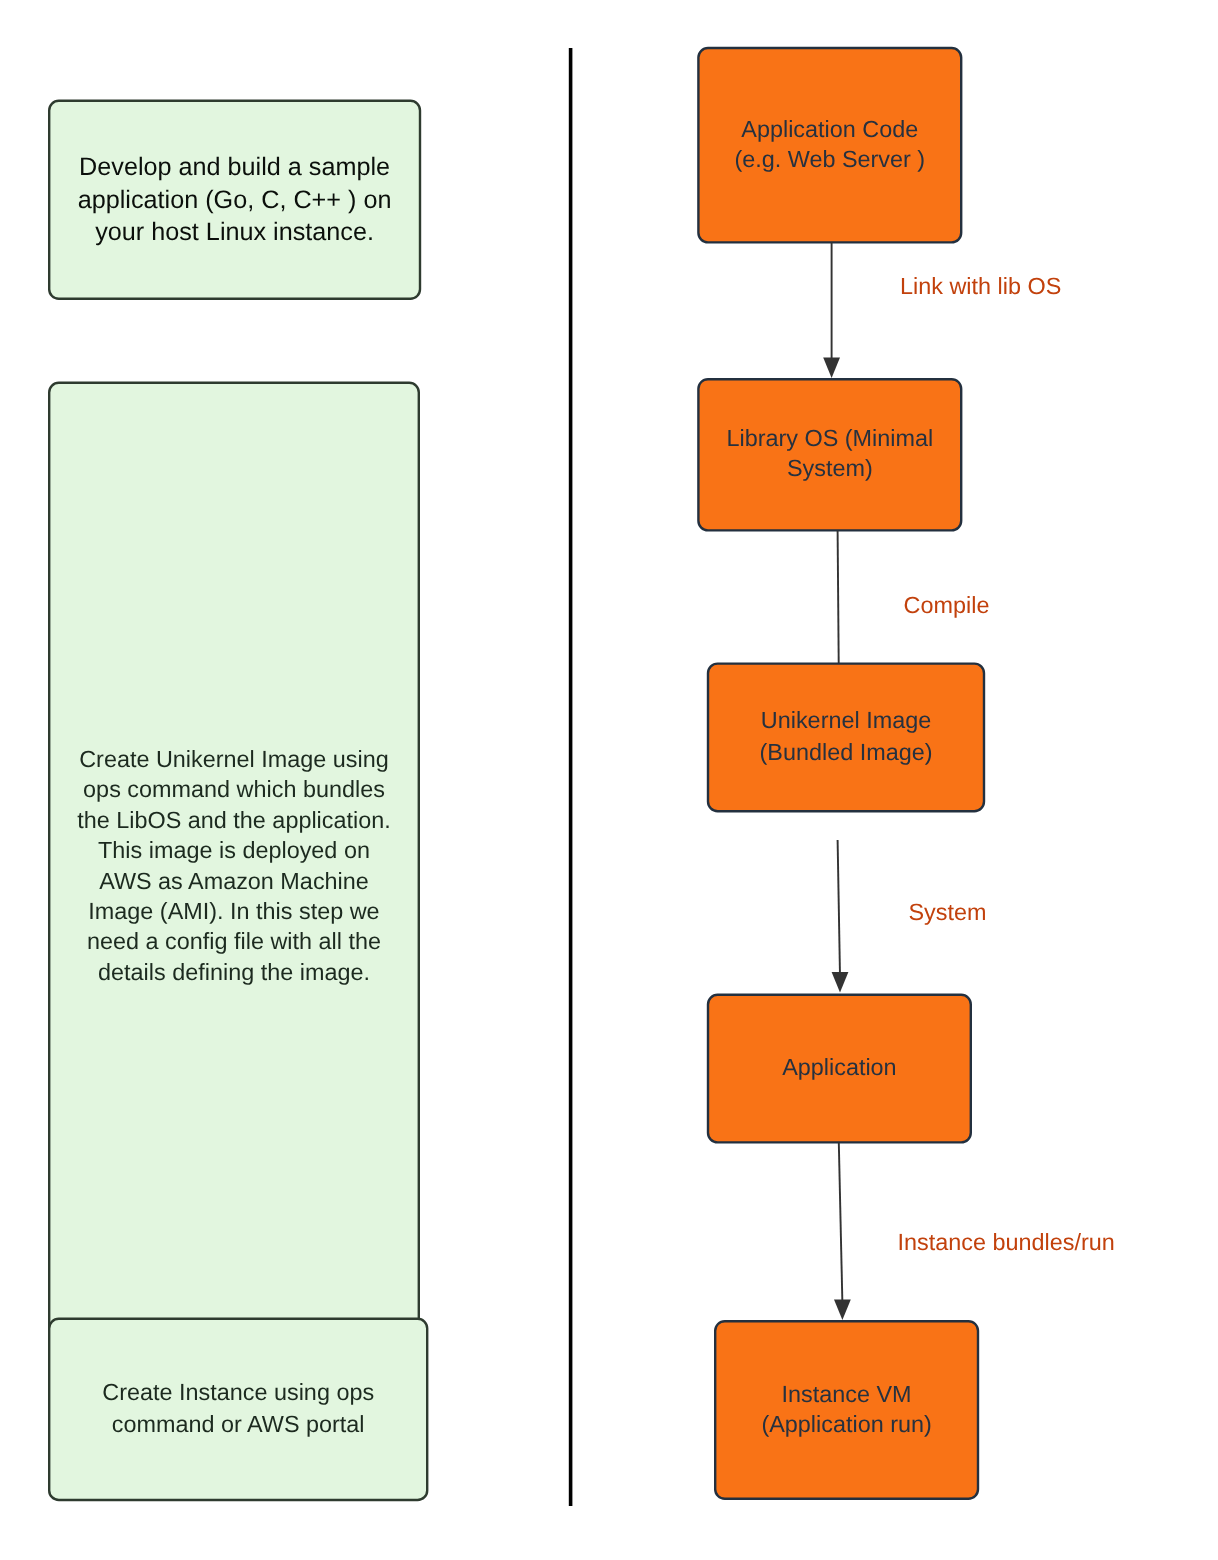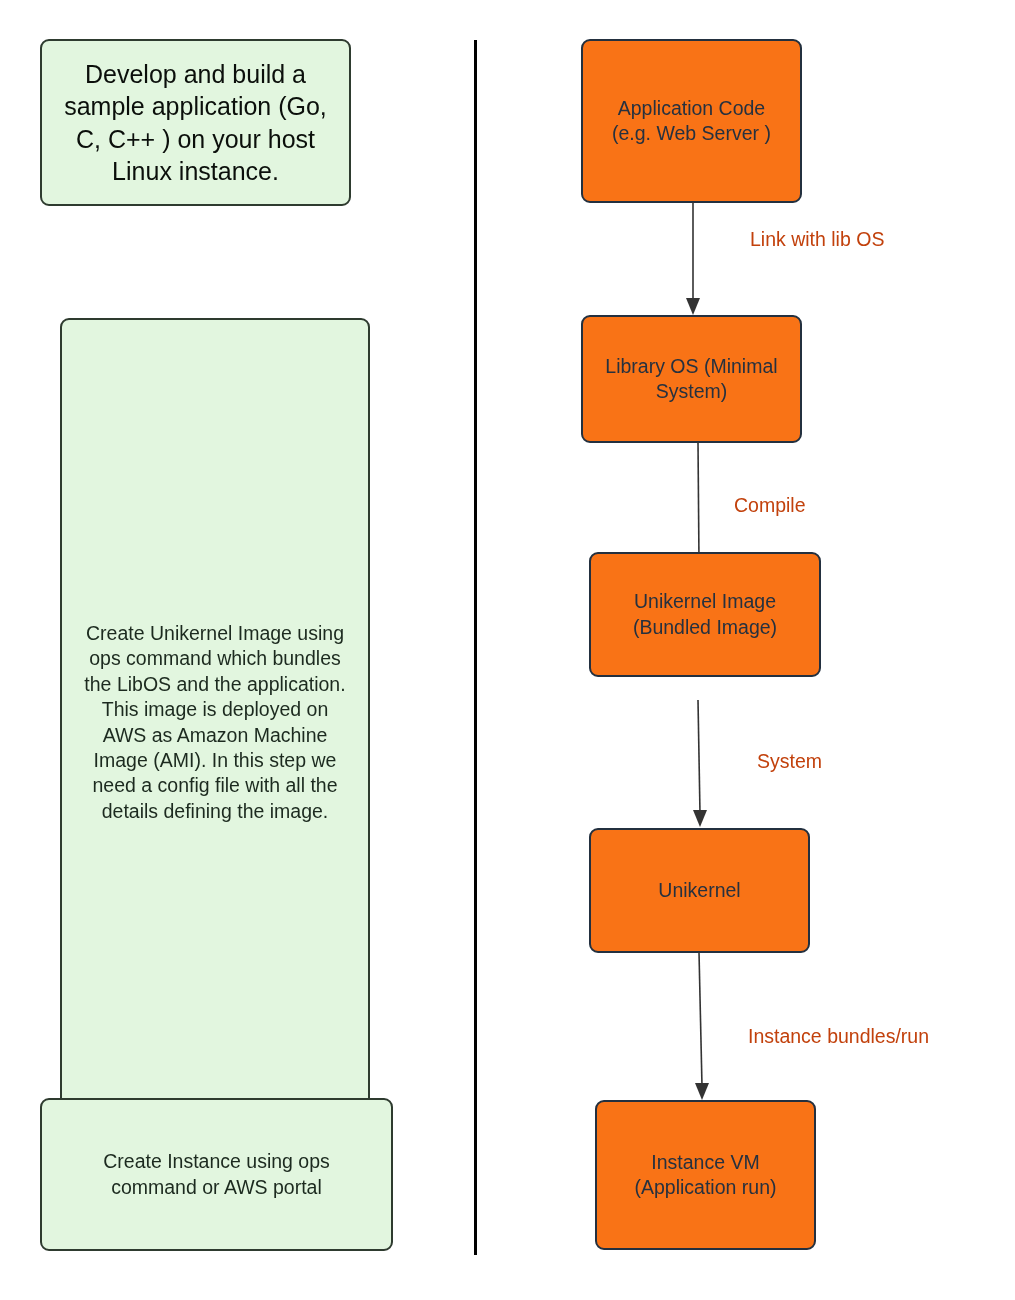--- a/index.html
+++ b/index.html
@@ -36,21 +36,22 @@
   }
 
   .node.green {
     background: #e2f6df;
     border-color: #2e3b2f;
     color: #1c2a1f;
     font-size: 19.5px;
   }
   .node.green.strong {
     color: #0b0f0b;
-    font-size: 25px;
+    font-size: 21px;
+    margin-top: 44px;
   }
 
   .node.blue {
     background: #f97316;
     border-color: #23303f;
     color: #26313f;
     font-size: 19.5px;
   }
 
   
@@ -82,25 +83,25 @@
 </style>
 </head>
 <body>
 
 <div id="canvas">
 
   <div class="node green strong" style="left:40px; top:39px; width:311px; height:167px; padding:0 22px;">
     <span>Develop and build a sample application (Go, C, C++ ) on your host Linux instance.</span>
   </div>
 
-  <div class="node green" style="left:40px; top:318px; width:310px; height:809px; padding:0 18px;margin-left:20px;">
+  <div class="node green" style="left:40px; top:318px; width:310px; height:809px; padding:0 18px;">
     <span>Create Unikernel Image using ops command which bundles the LibOS and the application. This image is deployed on AWS as Amazon Machine Image (AMI). In this step we need a config file with all the details defining the image.</span>
   </div>
 
-  <div class="node green" style="left:40px; top:1098px; width:353px; height:153px; padding:0 24px;">
+  <div class="node green" style="left:40px; top:1098px; width:317px; height:153px; padding:0 24px;">
     <span>Create Instance using ops command or AWS portal</span>
   </div>
 
   <div class="divider" style="left:474px; top:40px; width:3px; height:1215px;"></div>
 
   <div class="node blue" style="left:581px; top:39px; width:221px; height:164px; padding:0 10px;">
     <span>Application Code
 (e.g. Web Server )</span>
   </div>
 
@@ -113,39 +114,39 @@
   </div>
 
   <div class="node blue" style="left:581px; top:315px; width:221px; height:128px; padding:12px 12px;">
     <span>Library OS (Minimal System)</span>
   </div>
 
   <svg class="connector" style="left:680px; top:442px; width:36px; height:136px;" viewBox="0 0 36 136">
     <line x1="18" y1="0" x2="19" y2="120"></line>
     <polygon points="19,133 12,116 26,116"></polygon>
   </svg>
-  <div class="edge-label" style="left:734px; top:494px;">
+  <div class="edge-label" style="left:753px; top:494px;">
     <span>Compile</span>
   </div>
 
   <div class="node blue" style="left:589px; top:552px; width:232px; height:125px; padding:0 10px;">
     <span>Unikernel Image
 (Bundled Image)</span>
   </div>
 
   <svg class="connector" style="left:682px; top:700px; width:36px; height:130px;" viewBox="0 0 36 130">
     <line x1="16" y1="0" x2="18" y2="113"></line>
     <polygon points="18,127 11,110 25,110"></polygon>
   </svg>
   <div class="edge-label" style="left:757px; top:750px;">
     <span>System</span>
   </div>
 
   <div class="node blue" style="left:589px; top:828px; width:221px; height:125px; padding:0 10px;">
-    <span>Unikernel</span>
+    <span>Application</span>
   </div>
 
   <svg class="connector" style="left:683px; top:952px; width:36px; height:152px;" viewBox="0 0 36 152">
     <line x1="16" y1="0" x2="19" y2="134"></line>
     <polygon points="19,148 12,131 26,131"></polygon>
   </svg>
   <div class="edge-label" style="left:748px; top:1025px;">
     <span>Instance bundles/run</span>
   </div>
 

